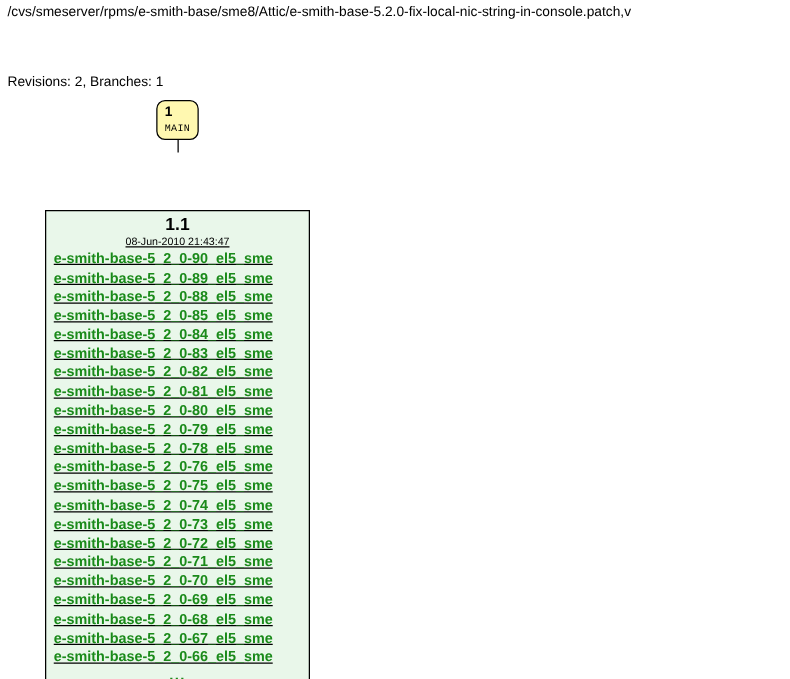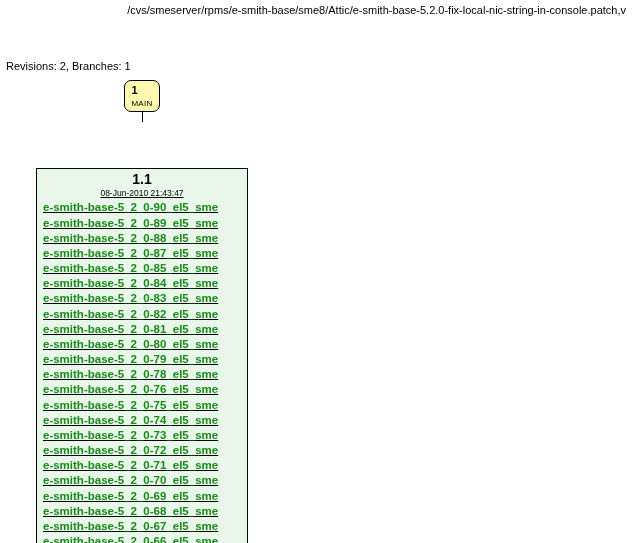--- a/index.html
+++ b/index.html
@@ -8,21 +8,20 @@
     font-family: Helvetica, Arial, sans-serif;
     background: #ffffff;
     width: 632px;
     box-sizing: border-box;
   }
   .path {
     font-size: 11px;
     color: #000;
     font-family: Helvetica, Arial, sans-serif;
     margin-bottom: 2px;
-    text-align: right;
   }
   .meta {
     font-size: 11px;
     color: #000;
     margin-bottom: 6px;
     margin-top: 44px;
   }
   .graph {
     position: relative;
     padding-top: 2px;
@@ -39,20 +38,21 @@
   .node-branch .bnum {
     font-size: 11px;
     font-weight: bold;
     display: block;
     line-height: 1;
     margin-bottom: 1px;
   }
   .node-branch .bname {
     font-size: 8px;
     letter-spacing: 0.3px;
+    font-family: Liberation Mono, monospace;
   }
   .connector {
     width: 1px;
     background: #000;
     margin-left: 58px;
     position: relative;
   }
   .connector.v {
     height: 12px;
   }
@@ -135,21 +135,20 @@
 
     <div class="connector v short"></div>
 
     <div class="rev-box rev11">
       <div class="rev-title">1.1</div>
       <div class="rev-date">08-Jun-2010 21:43:47</div>
       <div class="tag-list" id="tag-list-11">
           <div class="tag">e-smith-base-5_2_0-90_el5_sme</div>
           <div class="tag">e-smith-base-5_2_0-89_el5_sme</div>
           <div class="tag">e-smith-base-5_2_0-88_el5_sme</div>
-          <div class="tag">e-smith-base-5_2_0-87_el5_sme</div>
           <div class="tag">e-smith-base-5_2_0-85_el5_sme</div>
           <div class="tag">e-smith-base-5_2_0-84_el5_sme</div>
           <div class="tag">e-smith-base-5_2_0-83_el5_sme</div>
           <div class="tag">e-smith-base-5_2_0-82_el5_sme</div>
           <div class="tag">e-smith-base-5_2_0-81_el5_sme</div>
           <div class="tag">e-smith-base-5_2_0-80_el5_sme</div>
           <div class="tag">e-smith-base-5_2_0-79_el5_sme</div>
           <div class="tag">e-smith-base-5_2_0-78_el5_sme</div>
           <div class="tag">e-smith-base-5_2_0-76_el5_sme</div>
           <div class="tag">e-smith-base-5_2_0-75_el5_sme</div>

